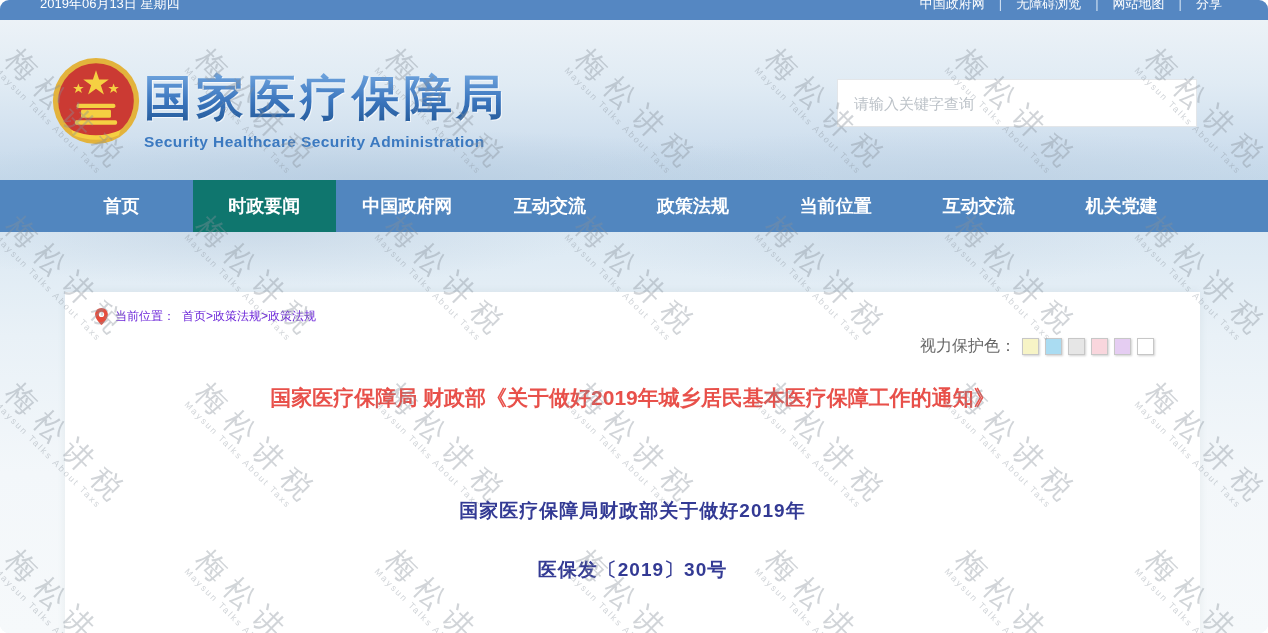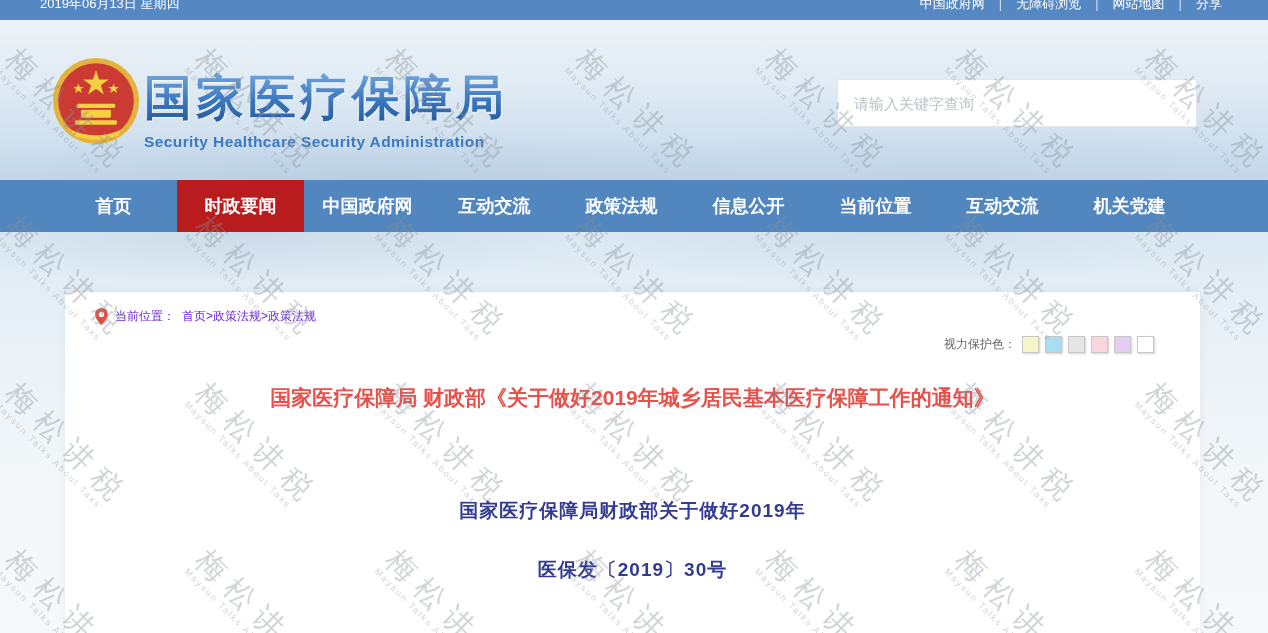--- a/index.html
+++ b/index.html
@@ -1,18 +1,18 @@
 <!DOCTYPE html>
 <html><head>
 <meta charset="utf-8">
 <style>
   * { margin:0; padding:0; box-sizing:border-box; }
   html,body { width:1268px; height:633px; }
   body { font-family:"Liberation Sans", sans-serif; background:#fff; }
-  .page { position:relative; width:1268px; height:633px; overflow:hidden; background:#eef4f9; }
+  .page { position:relative; width:1268px; height:633px; overflow:hidden; background:#eef4f9;border-radius:9px; }
 
   
   .topbar { height:20px; background:#5587c2; overflow:hidden; }
   .topbar-inner { display:flex; justify-content:space-between; padding:0 46px 0 40px;
                   margin-top:-6px; font-size:13px; line-height:20px; color:#fff; }
   .toplinks { display:flex; gap:14px; align-items:center; }
   .toplink { cursor:pointer; }
   .sep { color:#cfe0f2; }
 
   
@@ -34,37 +34,37 @@
   .search-input::placeholder { color:#bcc2c8; }
   .search-btn { width:104px; height:48px; border:none; background:#ea9b71; color:#fff;
                 font-size:21px; font-weight:bold; letter-spacing:6px; cursor:pointer;
                 display:flex; align-items:center; justify-content:center; gap:7px; font-family:inherit; }
 
   
   .nav { height:52px; background:#5186bf; }
   .nav-list { display:flex; margin-left:50px; width:1143px; height:52px; }
   .nav-item { flex:1; text-align:center; line-height:52px; color:#fff;
               font-size:18px; font-weight:bold; cursor:pointer; }
-  .nav-item.active { background:#b91c1c; }
+  .nav-item.active { background:#0f766e; }
 
   
   .main { position:relative; height:401px;
           background:linear-gradient(180deg,#dce9f3 0%,#e9f1f7 26%,#f3f7fa 60%,#f6f9fb 100%); }
   .main::before { content:""; position:absolute; left:0; right:0; top:0; height:60px;
           background:radial-gradient(45% 150% at 20% 0%, rgba(187,205,223,.5) 0%, rgba(187,205,223,0) 60%),
                      radial-gradient(40% 140% at 70% 0%, rgba(196,212,228,.45) 0%, rgba(196,212,228,0) 65%); }
   .card { position:absolute; left:65px; top:60px; width:1135px; height:360px; background:#fff;
           box-shadow:0 0 8px rgba(90,110,130,.10); }
 
   .breadcrumb { position:absolute; left:30px; top:16px; display:flex; align-items:center;
                 gap:7px; font-size:12px; color:#6d28d9; }
   .crumb { cursor:pointer; }
 
   .eye-protect { position:absolute; right:46px; top:44px; display:flex; align-items:center;
-                 font-size:12px; color:#666; }
+                 font-size:16px; color:#666; }
   .swatch { width:17px; height:17px; border:1px solid #c7c7c7; margin-left:6px;
             display:inline-block; cursor:pointer; box-shadow:1px 1px 2px rgba(0,0,0,.18); }
 
   .article-title { position:absolute; top:92px; left:0; width:100%; text-align:center;
                    font-size:21px; font-weight:bold; color:#e8504a; }
 
   .meta-strip { position:absolute; top:150px; left:40px; width:1046px; height:25px;
                 background:#f7f7f7; border-top:1px solid #d8d8d8;
                 display:flex; justify-content:center; align-items:center; gap:46px;
                 font-size:13px; color:#8b8b8b; }
@@ -125,21 +125,20 @@
     </div>
   </div>
 
   <nav class="nav">
     <div class="nav-list" id="mainnav-list">
         <div class="nav-item">首页</div>
         <div class="nav-item active">时政要闻</div>
         <div class="nav-item">中国政府网</div>
         <div class="nav-item">互动交流</div>
         <div class="nav-item">政策法规</div>
-        <div class="nav-item">信息公开</div>
         <div class="nav-item">当前位置</div>
         <div class="nav-item">互动交流</div>
         <div class="nav-item">机关党建</div>
       </div>
   </nav>
 
   <div class="main">
     <div class="card">
 
       <div class="breadcrumb">

